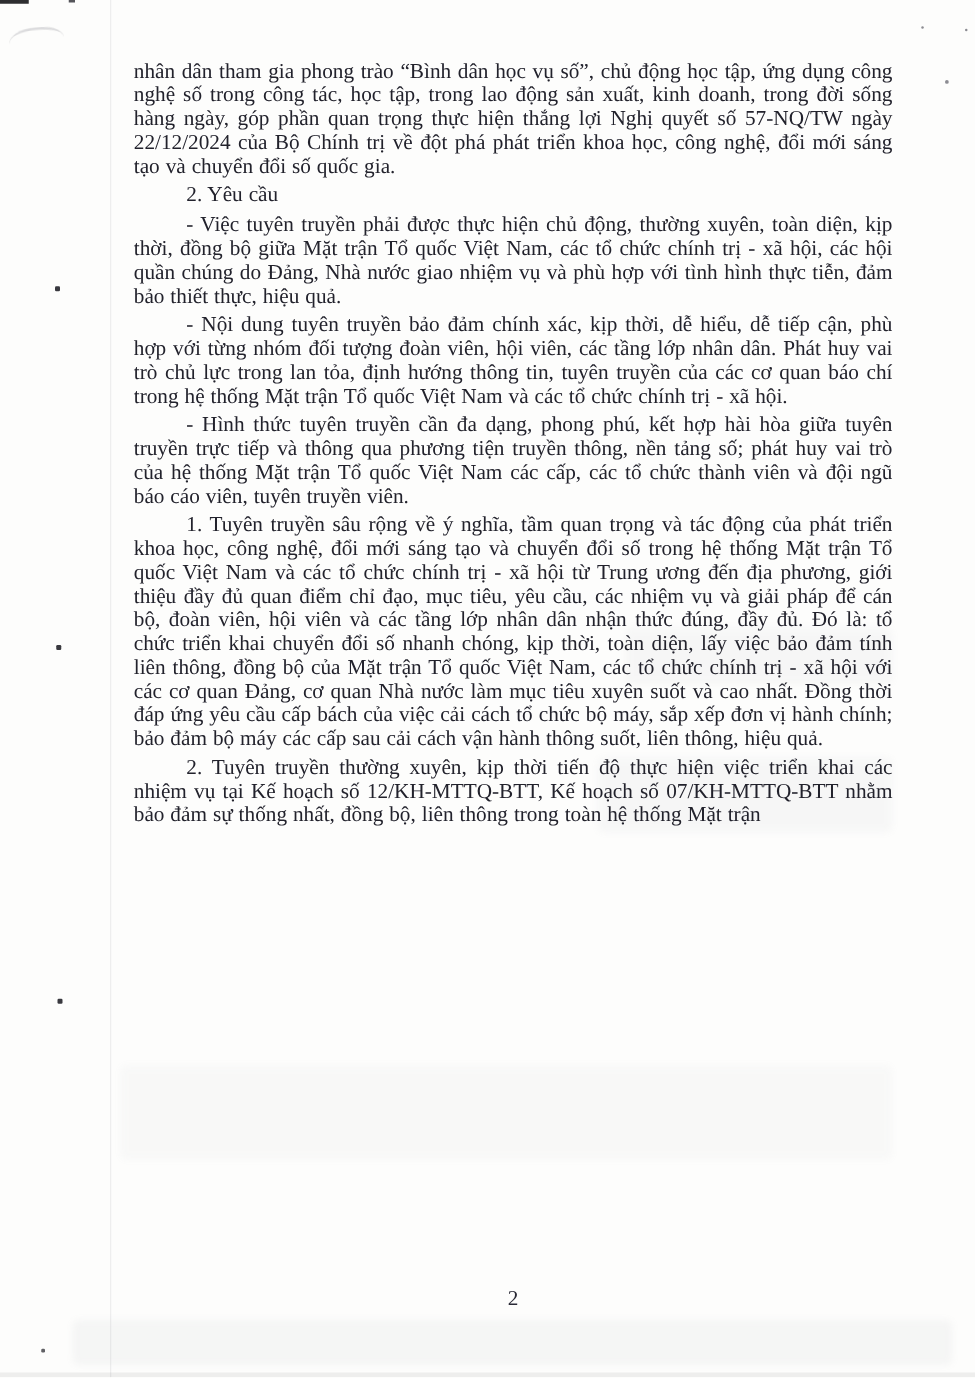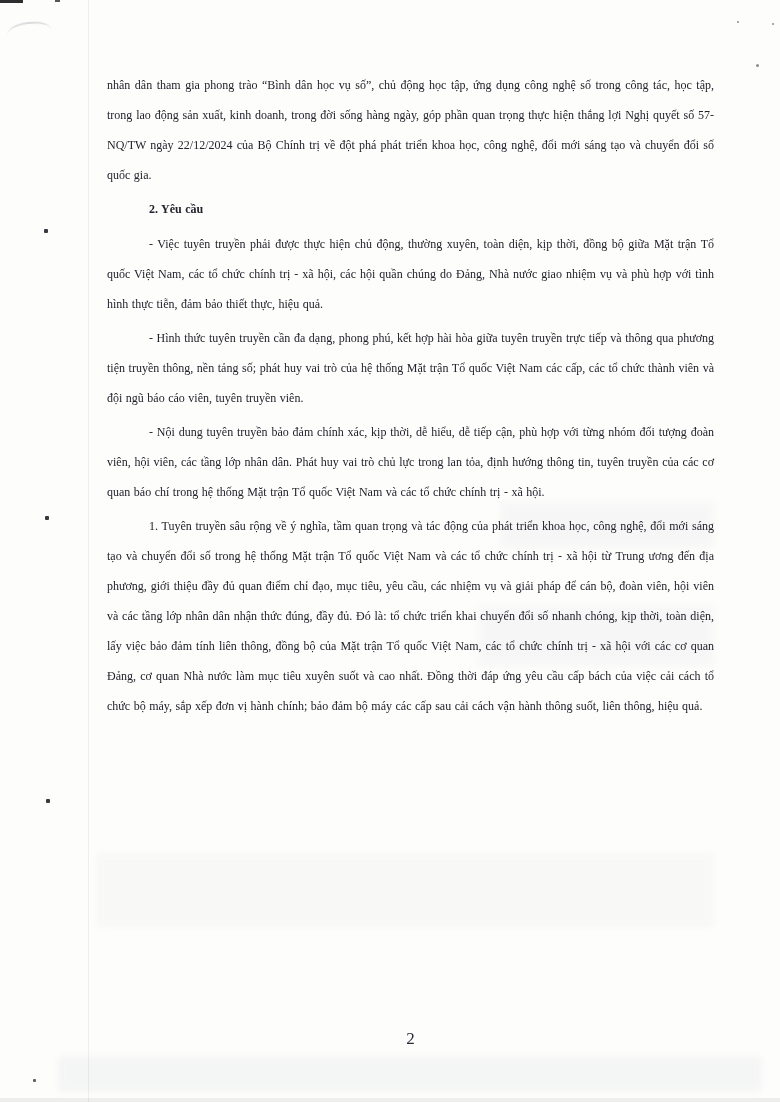--- a/index.html
+++ b/index.html
@@ -13,31 +13,31 @@
     width: 780px;
     height: 1102px;
     background: #fdfdfc;
     overflow: hidden;
     font-family: "Liberation Serif", "DejaVu Serif", serif;
     color: #22222c;
   }
   .textblock {
     position: absolute;
     left: 107px;
-    top: 70px;
+    top: 47px;
     width: 607px;
-    font-size: 12px;
-    line-height: 30px;
+    font-size: 17px;
+    line-height: 19px;
     text-align: justify;
     word-spacing: 0.5px;
   }
   .textblock p { margin: 0 0 4px 0; }
   .textblock p.indent { text-indent: 42px; }
   .textblock p.heading {
-    font-weight: bold;
+    font-weight: normal;
     text-indent: 42px;
     margin: 3px 0 5px 0;
   }
   .footer {
     position: absolute;
     left: 107px;
     top: 1029px;
     width: 607px;
     text-align: center;
     font-size: 17px;
@@ -101,20 +101,21 @@
   <div class="artifact ghost ghost-1"></div>
   <div class="artifact ghost ghost-2"></div>
   <div class="artifact ghost ghost-3"></div>
   <div class="artifact ghost ghost-4"></div>
   <div class="artifact bottom-edge"></div>
 
   <div class="textblock">
     <p class="cont">nhân dân tham gia phong trào “Bình dân học vụ số”, chủ động học tập, ứng dụng công nghệ số trong công tác, học tập, trong lao động sản xuất, kinh doanh, trong đời sống hàng ngày, góp phần quan trọng thực hiện thắng lợi Nghị quyết số 57-NQ/TW ngày 22/12/2024 của Bộ Chính trị về đột phá phát triển khoa học, công nghệ, đổi mới sáng tạo và chuyển đổi số quốc gia.</p>
     <p class="heading">2. Yêu cầu</p>
     <p class="indent">- Việc tuyên truyền phải được thực hiện chủ động, thường xuyên, toàn diện, kịp thời, đồng bộ giữa Mặt trận Tổ quốc Việt Nam, các tổ chức chính trị - xã hội, các hội quần chúng do Đảng, Nhà nước giao nhiệm vụ và phù hợp với tình hình thực tiễn, đảm bảo thiết thực, hiệu quả.</p>
+    <p class="indent">- Nội dung tuyên truyền bảo đảm chính xác, kịp thời, dễ hiểu, dễ tiếp cận, phù hợp với từng nhóm đối tượng đoàn viên, hội viên, các tầng lớp nhân dân. Phát huy vai trò chủ lực trong lan tỏa, định hướng thông tin, tuyên truyền của các cơ quan báo chí trong hệ thống Mặt trận Tổ quốc Việt Nam và các tổ chức chính trị - xã hội.</p>
     <p class="indent">- Hình thức tuyên truyền cần đa dạng, phong phú, kết hợp hài hòa giữa tuyên truyền trực tiếp và thông qua phương tiện truyền thông, nền tảng số; phát huy vai trò của hệ thống Mặt trận Tổ quốc Việt Nam các cấp, các tổ chức thành viên và đội ngũ báo cáo viên, tuyên truyền viên.</p>
-    <p class="indent">- Nội dung tuyên truyền bảo đảm chính xác, kịp thời, dễ hiểu, dễ tiếp cận, phù hợp với từng nhóm đối tượng đoàn viên, hội viên, các tầng lớp nhân dân. Phát huy vai trò chủ lực trong lan tỏa, định hướng thông tin, tuyên truyền của các cơ quan báo chí trong hệ thống Mặt trận Tổ quốc Việt Nam và các tổ chức chính trị - xã hội.</p>
     <p class="indent">1. Tuyên truyền sâu rộng về ý nghĩa, tầm quan trọng và tác động của phát triển khoa học, công nghệ, đổi mới sáng tạo và chuyển đổi số trong hệ thống Mặt trận Tổ quốc Việt Nam và các tổ chức chính trị - xã hội từ Trung ương đến địa phương, giới thiệu đầy đủ quan điểm chỉ đạo, mục tiêu, yêu cầu, các nhiệm vụ và giải pháp để cán bộ, đoàn viên, hội viên và các tầng lớp nhân dân nhận thức đúng, đầy đủ. Đó là: tổ chức triển khai chuyển đổi số nhanh chóng, kịp thời, toàn diện, lấy việc bảo đảm tính liên thông, đồng bộ của Mặt trận Tổ quốc Việt Nam, các tổ chức chính trị - xã hội với các cơ quan Đảng, cơ quan Nhà nước làm mục tiêu xuyên suốt và cao nhất. Đồng thời đáp ứng yêu cầu cấp bách của việc cải cách tổ chức bộ máy, sắp xếp đơn vị hành chính; bảo đảm bộ máy các cấp sau cải cách vận hành thông suốt, liên thông, hiệu quả.</p>
+    <p class="indent">2. Tuyên truyền thường xuyên, kịp thời tiến độ thực hiện việc triển khai các nhiệm vụ tại Kế hoạch số 12/KH-MTTQ-BTT, Kế hoạch số 07/KH-MTTQ-BTT nhằm bảo đảm sự thống nhất, đồng bộ, liên thông trong toàn hệ thống Mặt trận</p>
   </div>
 
   <div class="footer">2</div>
 
 </div>
 
 </body></html>

